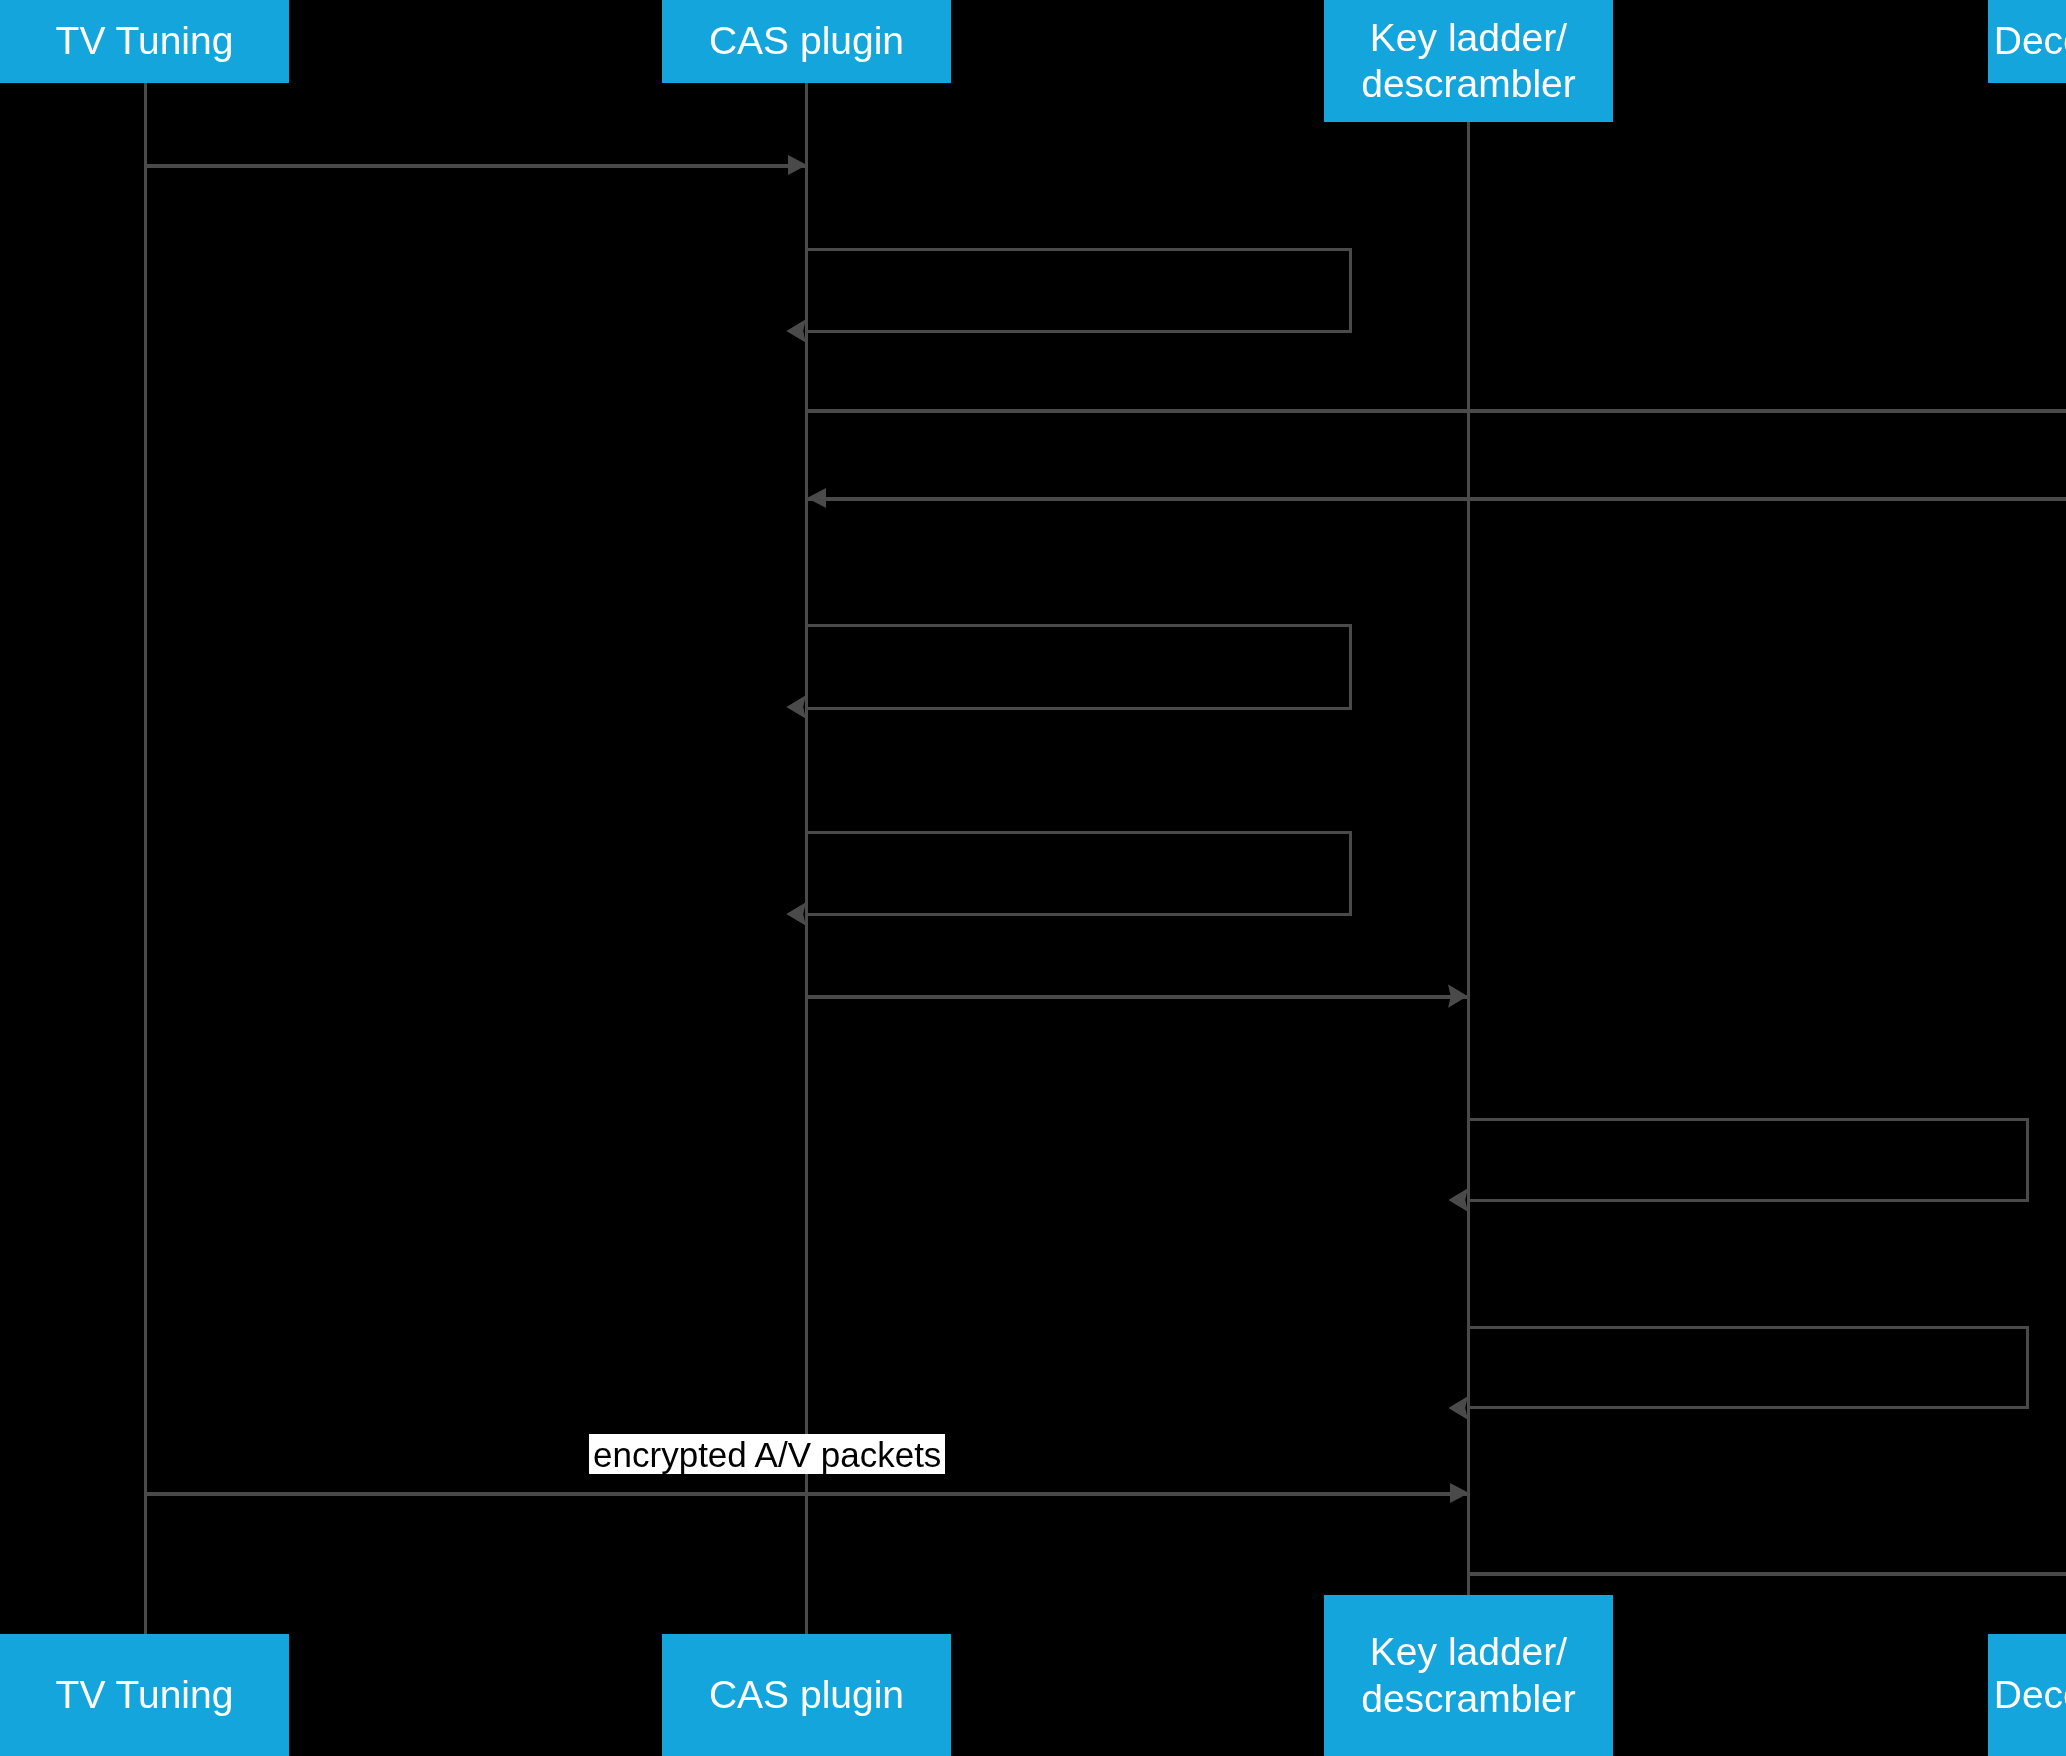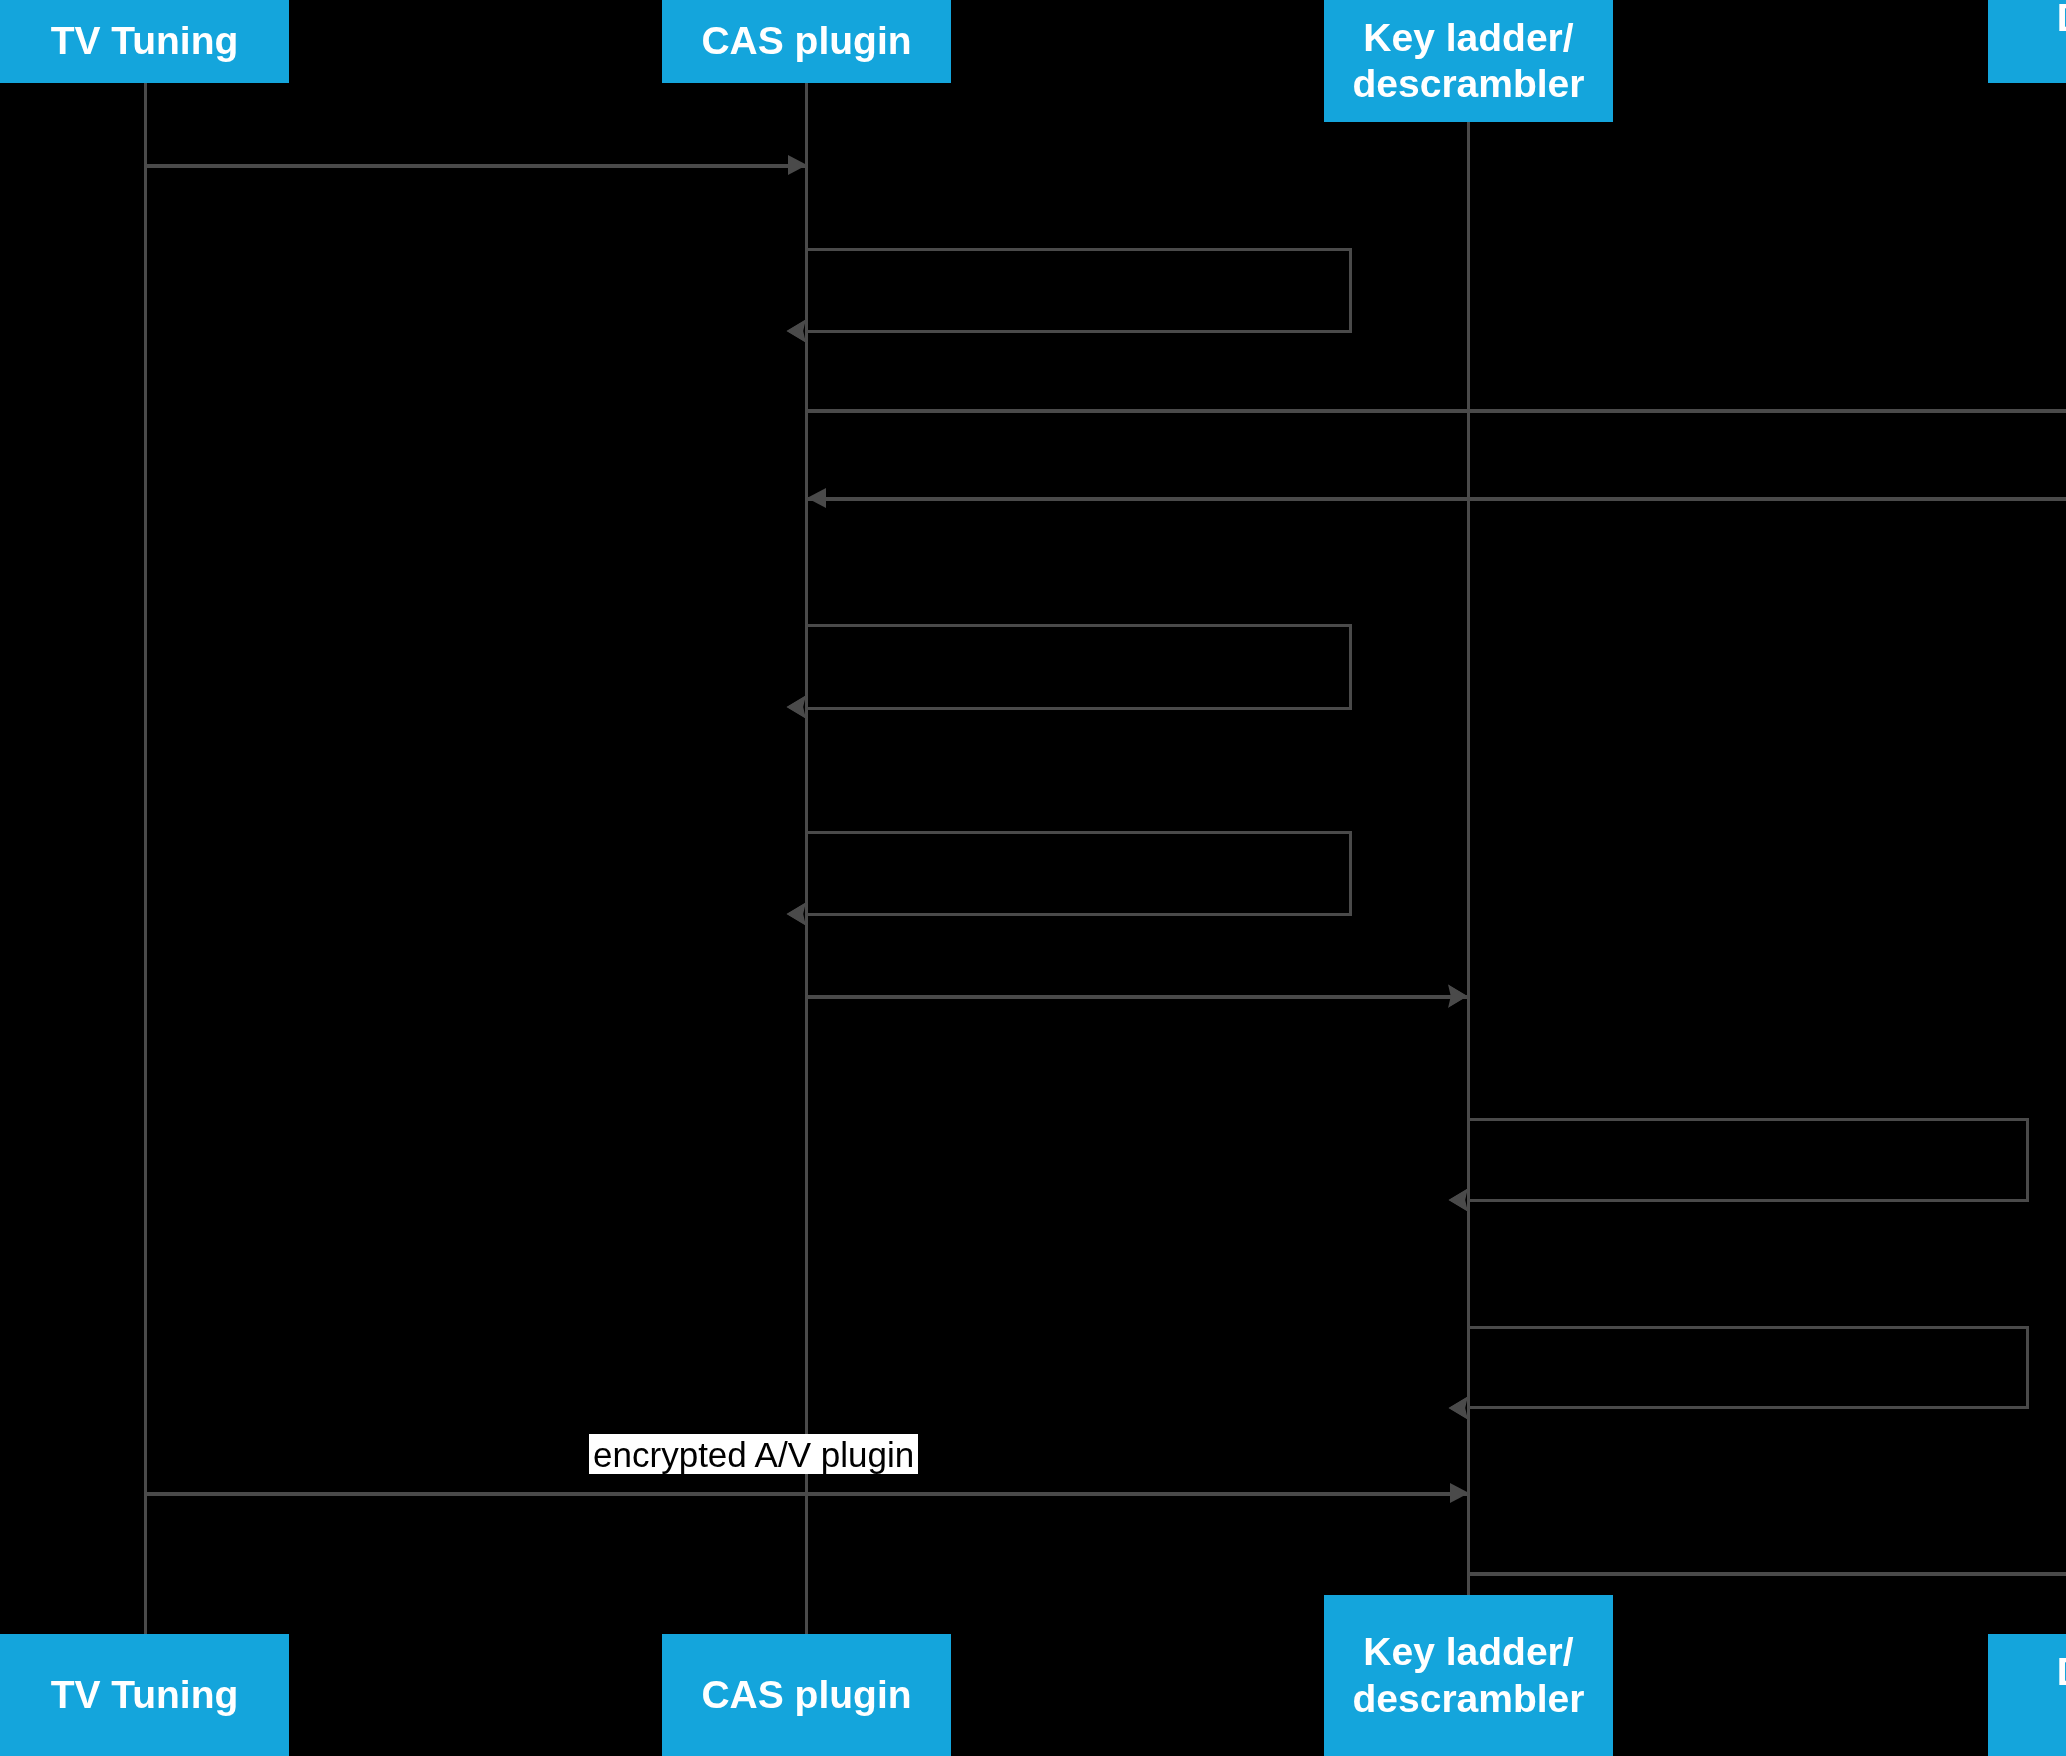--- a/index.html
+++ b/index.html
@@ -25,21 +25,21 @@
   .actor-box {
     position: absolute;
     background: #14A5DC;
     color: #ffffff;
     display: flex;
     align-items: center;
     justify-content: center;
     text-align: center;
     line-height: 1.18;
     font-size: 39px;
-    font-weight: 700;
+    font-weight: 400;
     box-sizing: border-box;
     padding: 1.7px 3.3px;
     white-space: pre-line;
   }
   .msg {
     position: absolute;
     height: 0;
   }
   .msg .shaft {
     position: absolute;
@@ -145,20 +145,20 @@
         <div class="head-solid left" style="top: -9px; left: 0px;"></div>
       </div>
       <div class="msg" style="left: 807px; top: 995px;">
         <div class="shaft" style="width: 662px;"></div>
         <div class="head-open right" style="top: -10.7px; left: 641px;"></div>
       </div>
       <div class="msg" style="left: 146px; top: 1492px;">
         <div class="shaft" style="width: 1323px;"></div>
         <div class="head-solid right" style="top: -9px; left: 1304px;"></div>
       </div>
-      <div class="msg-label visible" style="left: 589px; top: 1434px;">encrypted A/V plugin</div>
+      <div class="msg-label visible" style="left: 589px; top: 1434px;">encrypted A/V packets</div>
       <div class="msg" style="left: 1469px; top: 1572px;">
         <div class="shaft" style="width: 663px;"></div>
       </div>
     </div>
 
 </div>
 
 
 </body></html>

